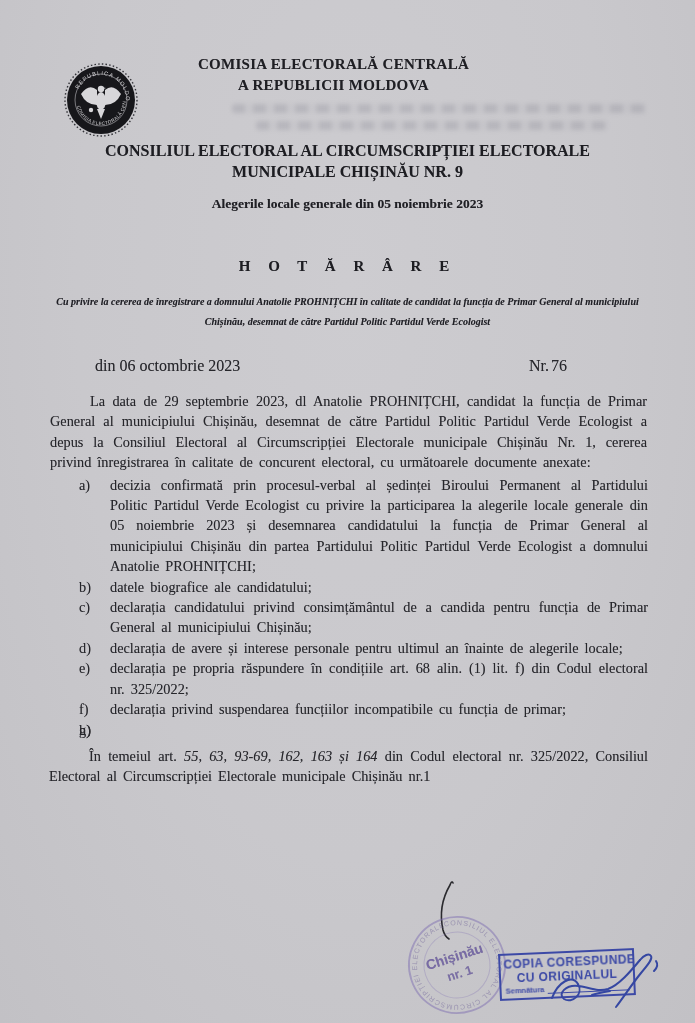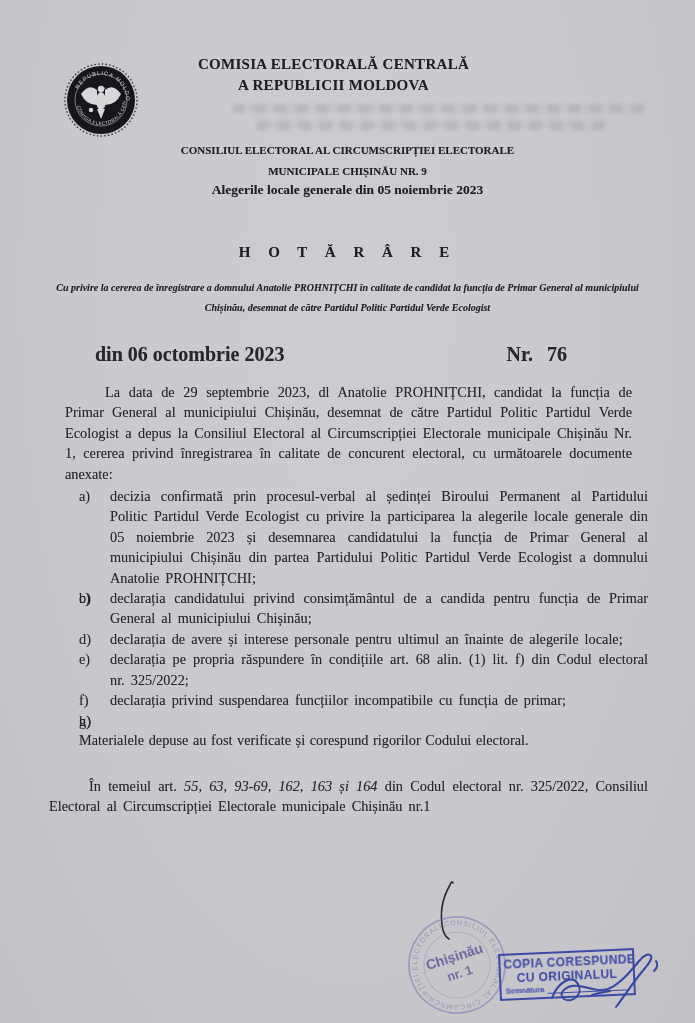--- a/index.html
+++ b/index.html
@@ -7,28 +7,28 @@
     position:relative;
     width:695px;height:1023px;
     background:radial-gradient(ellipse at 50% 28%, #cdccd0 0%, #c9c8cc 55%, #c2c1c5 100%);
     font-family:"Liberation Serif", serif;
     color:#26262b;
     overflow:hidden;
     text-shadow:0 0 0.6px rgba(38,38,44,0.35);
   }
   .center{text-align:center;}
   .org{margin-top:54px;transform:translateX(-14px);font-weight:bold;font-size:15px;line-height:21px;letter-spacing:0.3px;color:#1f1f24;}
-  .council{margin-top:44px;font-weight:bold;font-size:11px;line-height:21px;color:#1d1d22;}
-  .election{font-weight:bold;font-size:13.5px;color:#202025;text-align:center;}
+  .council{margin-top:44px;font-weight:bold;font-size:16px;line-height:21px;color:#1d1d22;}
+  .election{margin-top:14px;font-weight:bold;font-size:13.5px;color:#202025;text-align:center;}
   .title{margin-top:46px;font-weight:bold;font-size:15px;letter-spacing:7px;color:#1d1d22;}
   .subject{margin:17px auto 0;width:624px;font-weight:bold;font-style:italic;font-size:10px;line-height:19.5px;color:#202026;}
-  .meta-row{margin-top:26px;display:flex;justify-content:space-between;padding:0 128px 0 95px;font-weight:bold;font-size:20px;}
-  .nr-group{display:flex;gap:14px;}
+  .meta-row{margin-top:26px;display:flex;justify-content:space-between;padding:0 128px 0 95px;font-weight:normal;font-size:16px;}
+  .nr-group{display:flex;gap:2px;}
   .body{padding:0 47px 0 49px;font-size:14.3px;line-height:20.4px;text-align:justify;word-spacing:2.5px;}
-  .p1{margin:16px 16px 0;text-indent:40px;}
+  .p1{margin:16px 1px 0;text-indent:40px;}
   ol.docs{list-style:none;margin:2px 0 0;padding:0;}
   ol.docs li{position:relative;padding-left:61px;margin:0;}
   ol.docs .marker{position:absolute;left:30px;top:0;}
   .p2{margin:19px 0 0;text-indent:30px;word-spacing:1px;}
   .p3{margin:26px 0 0;text-indent:40px;}
   .p3 .articles{font-style:italic;}
   
   .bleed{position:absolute;border-radius:4px;filter:blur(2px);
     background:repeating-linear-gradient(90deg, rgba(105,105,122,0.20) 0 13px, rgba(105,105,122,0.04) 13px 21px);}
   .bleed1{left:232px;top:104px;width:414px;height:9px;}
@@ -105,30 +105,29 @@
       <span>Nr.</span>
       <span>76</span>
     </span>
   </div>
 
   <div class="body">
     <p class="p1">La data de 29 septembrie 2023, dl Anatolie PROHNIȚCHI, candidat la funcția de Primar General al municipiului Chișinău, desemnat de către Partidul Politic Partidul Verde Ecologist a depus la Consiliul Electoral al Circumscripției Electorale municipale Chișinău Nr. 1, cererea privind înregistrarea în calitate de concurent electoral, cu următoarele documente anexate:</p>
 
     <ol class="docs">
       <li><span class="marker">a)</span><span>decizia confirmată prin procesul-verbal al ședinței Biroului Permanent al Partidului Politic Partidul Verde Ecologist cu privire la participarea la alegerile locale generale din 05 noiembrie 2023 și desemnarea candidatului la funcția de Primar General al municipiului Chișinău din partea Partidului Politic Partidul Verde Ecologist a domnului Anatolie PROHNIȚCHI;</span></li>
-      <li><span class="marker">b)</span></li>
+      <li><span class="marker">b)</span><span>datele biografice ale candidatului;</span></li>
       <li><span class="marker">c)</span><span>declarația candidatului privind consimțământul de a candida pentru funcția de Primar General al municipiului Chișinău;</span></li>
       <li><span class="marker">d)</span><span>declarația de avere și interese personale pentru ultimul an înainte de alegerile locale;</span></li>
       <li><span class="marker">e)</span><span>declarația pe propria răspundere în condițiile art. 68 alin. (1) lit. f) din Codul electoral nr. 325/2022;</span></li>
       <li><span class="marker">f)</span><span>declarația privind suspendarea funcțiilor incompatibile cu funcția de primar;</span></li>
       <li><span class="marker">g)</span></li>
       <li><span class="marker">h)</span></li>
     </ol>
 
-    <p class="p2">Materialele depuse au fost verificate și corespund rigorilor Codului electoral.</p>
 
     <p class="p3"><span>În temeiul art. </span><span class="articles">55, 63, 93-69, 162, 163 și 164</span><span> din Codul electoral nr. 325/2022, Consiliul Electoral al Circumscripției Electorale municipale Chișinău nr.1</span></p>
   </div>
 
   <svg class="penstroke" width="50" height="66" viewBox="0 0 50 66">
     <path d="M 28 5 C 27 3 26 4 25 7 C 18 19 14 34 18 52 C 19 56 21 59 24 61" fill="none" stroke="#2a2a2e" stroke-width="1.6" stroke-linecap="round"></path>
   </svg>
 
   <svg class="round-stamp" width="112" height="114" viewBox="0 0 112 114">
     <g transform="rotate(-18 56 57)">

